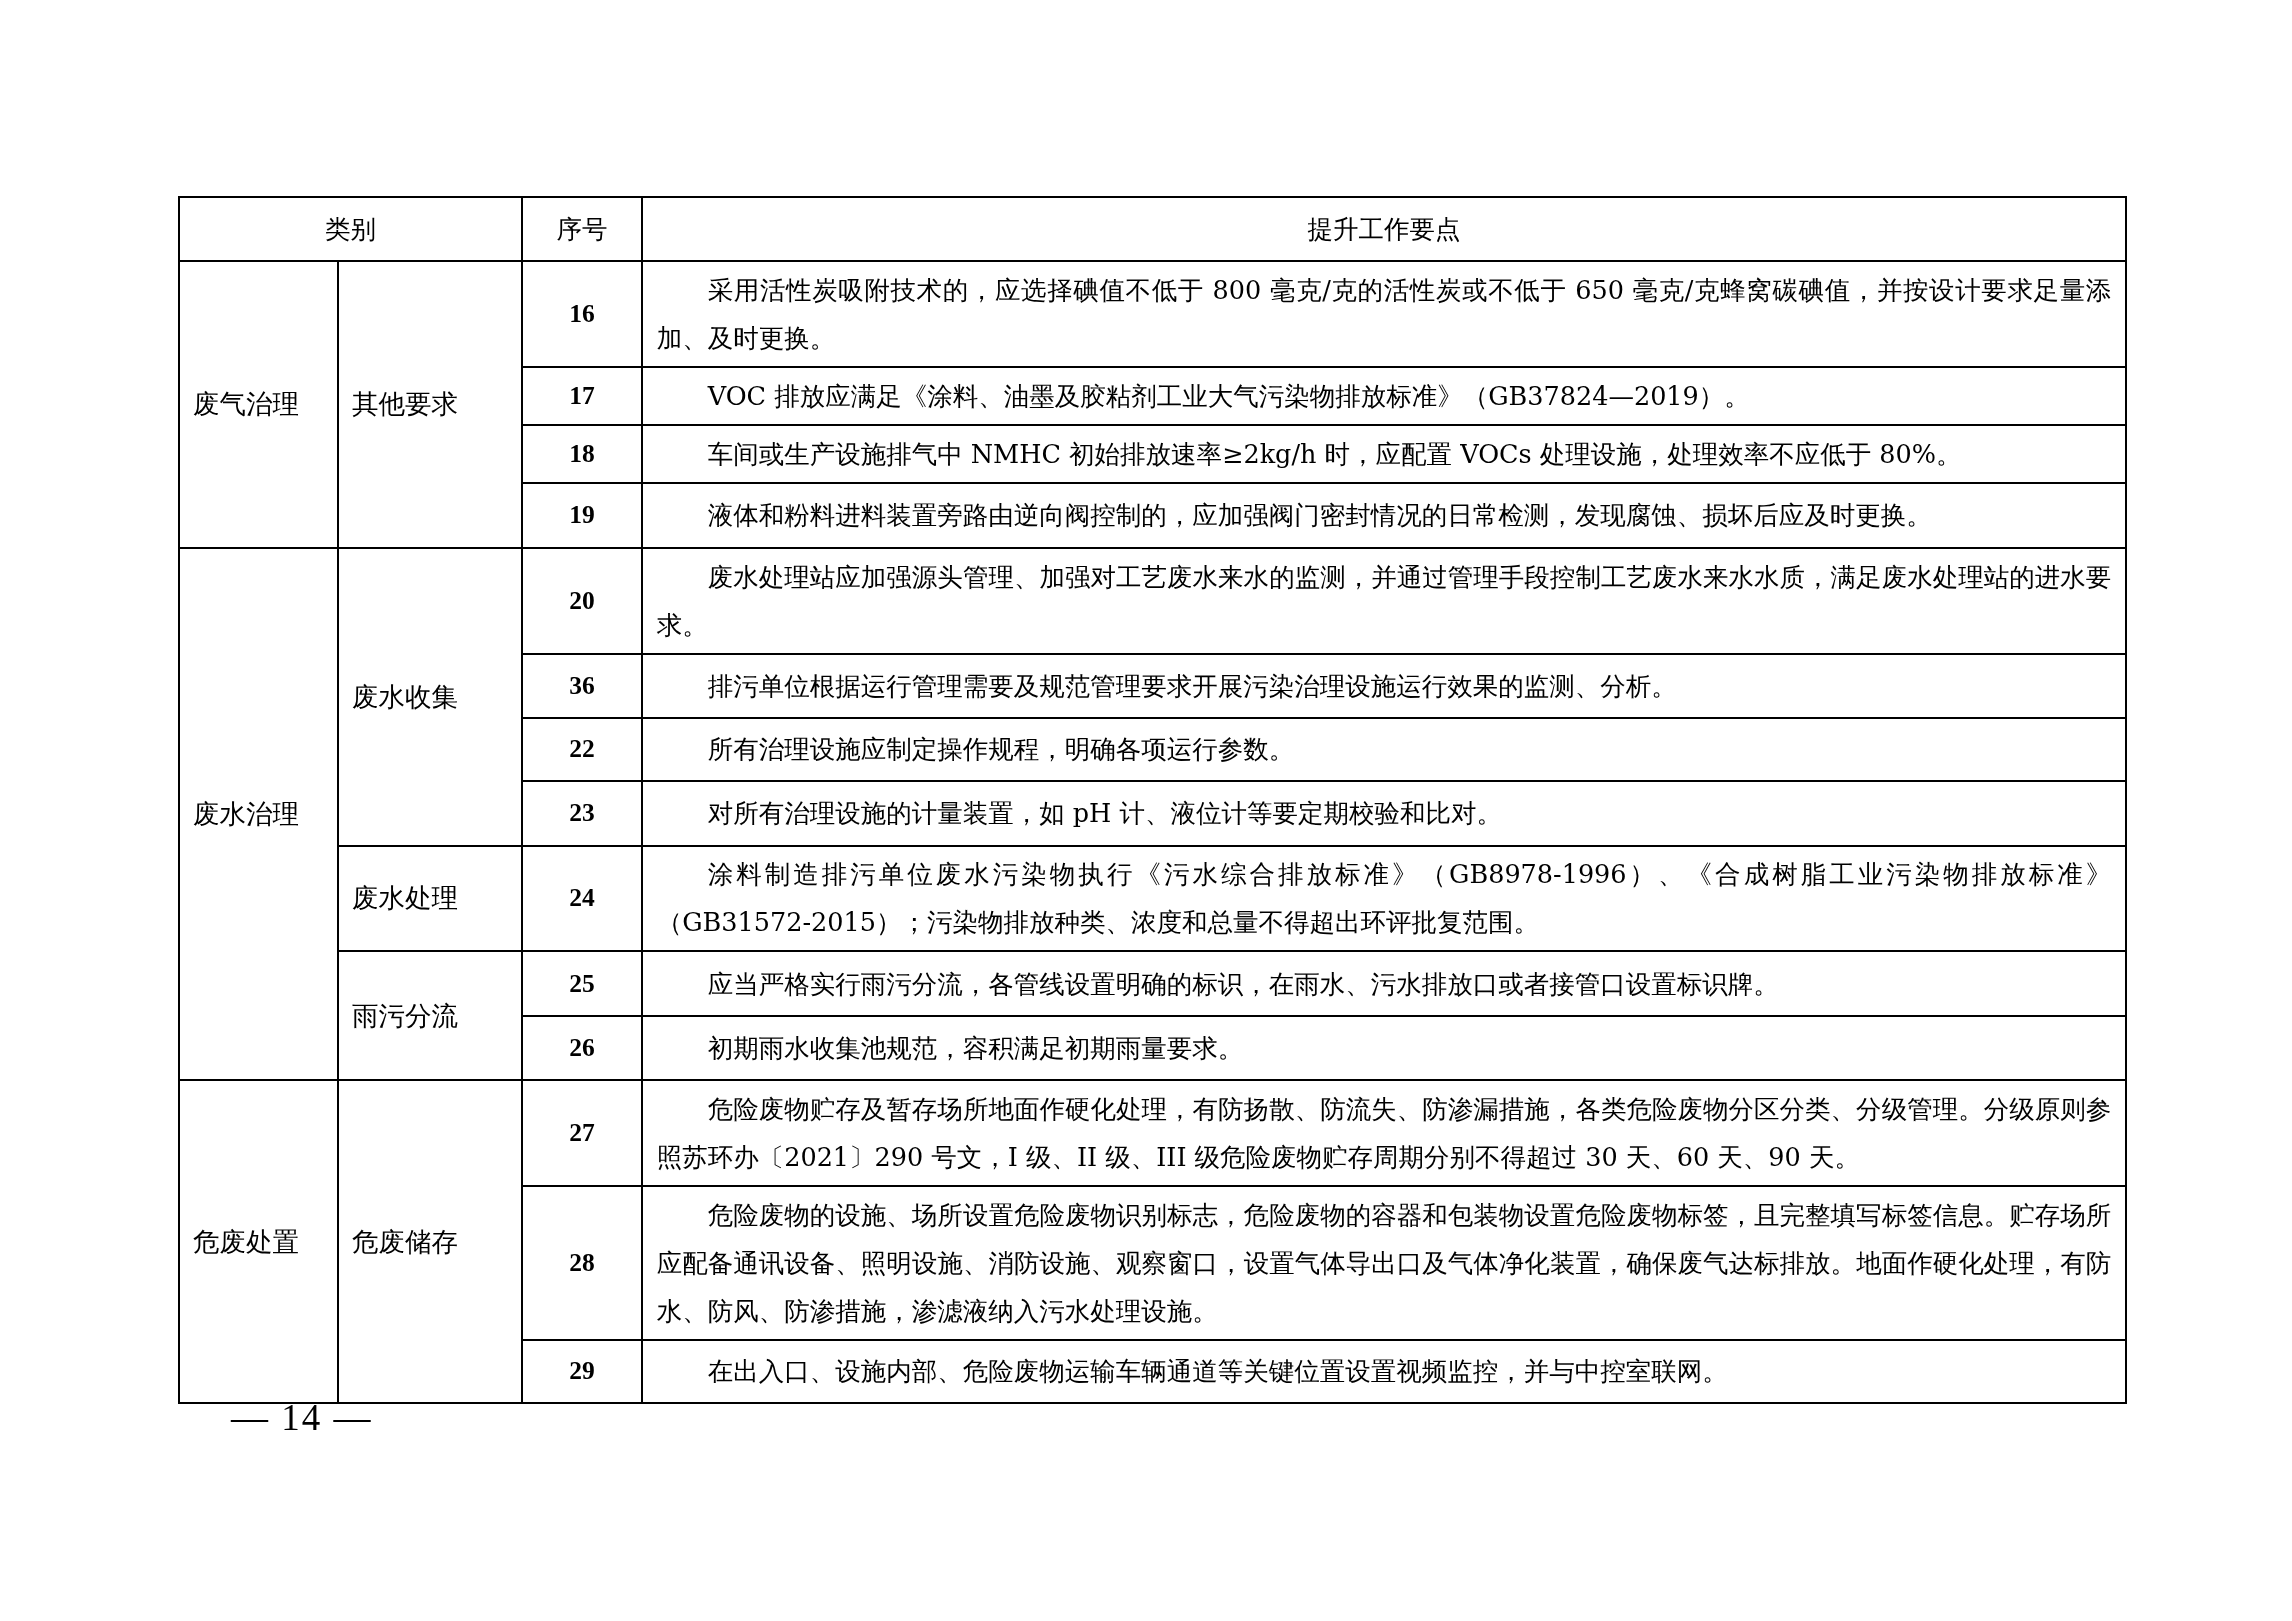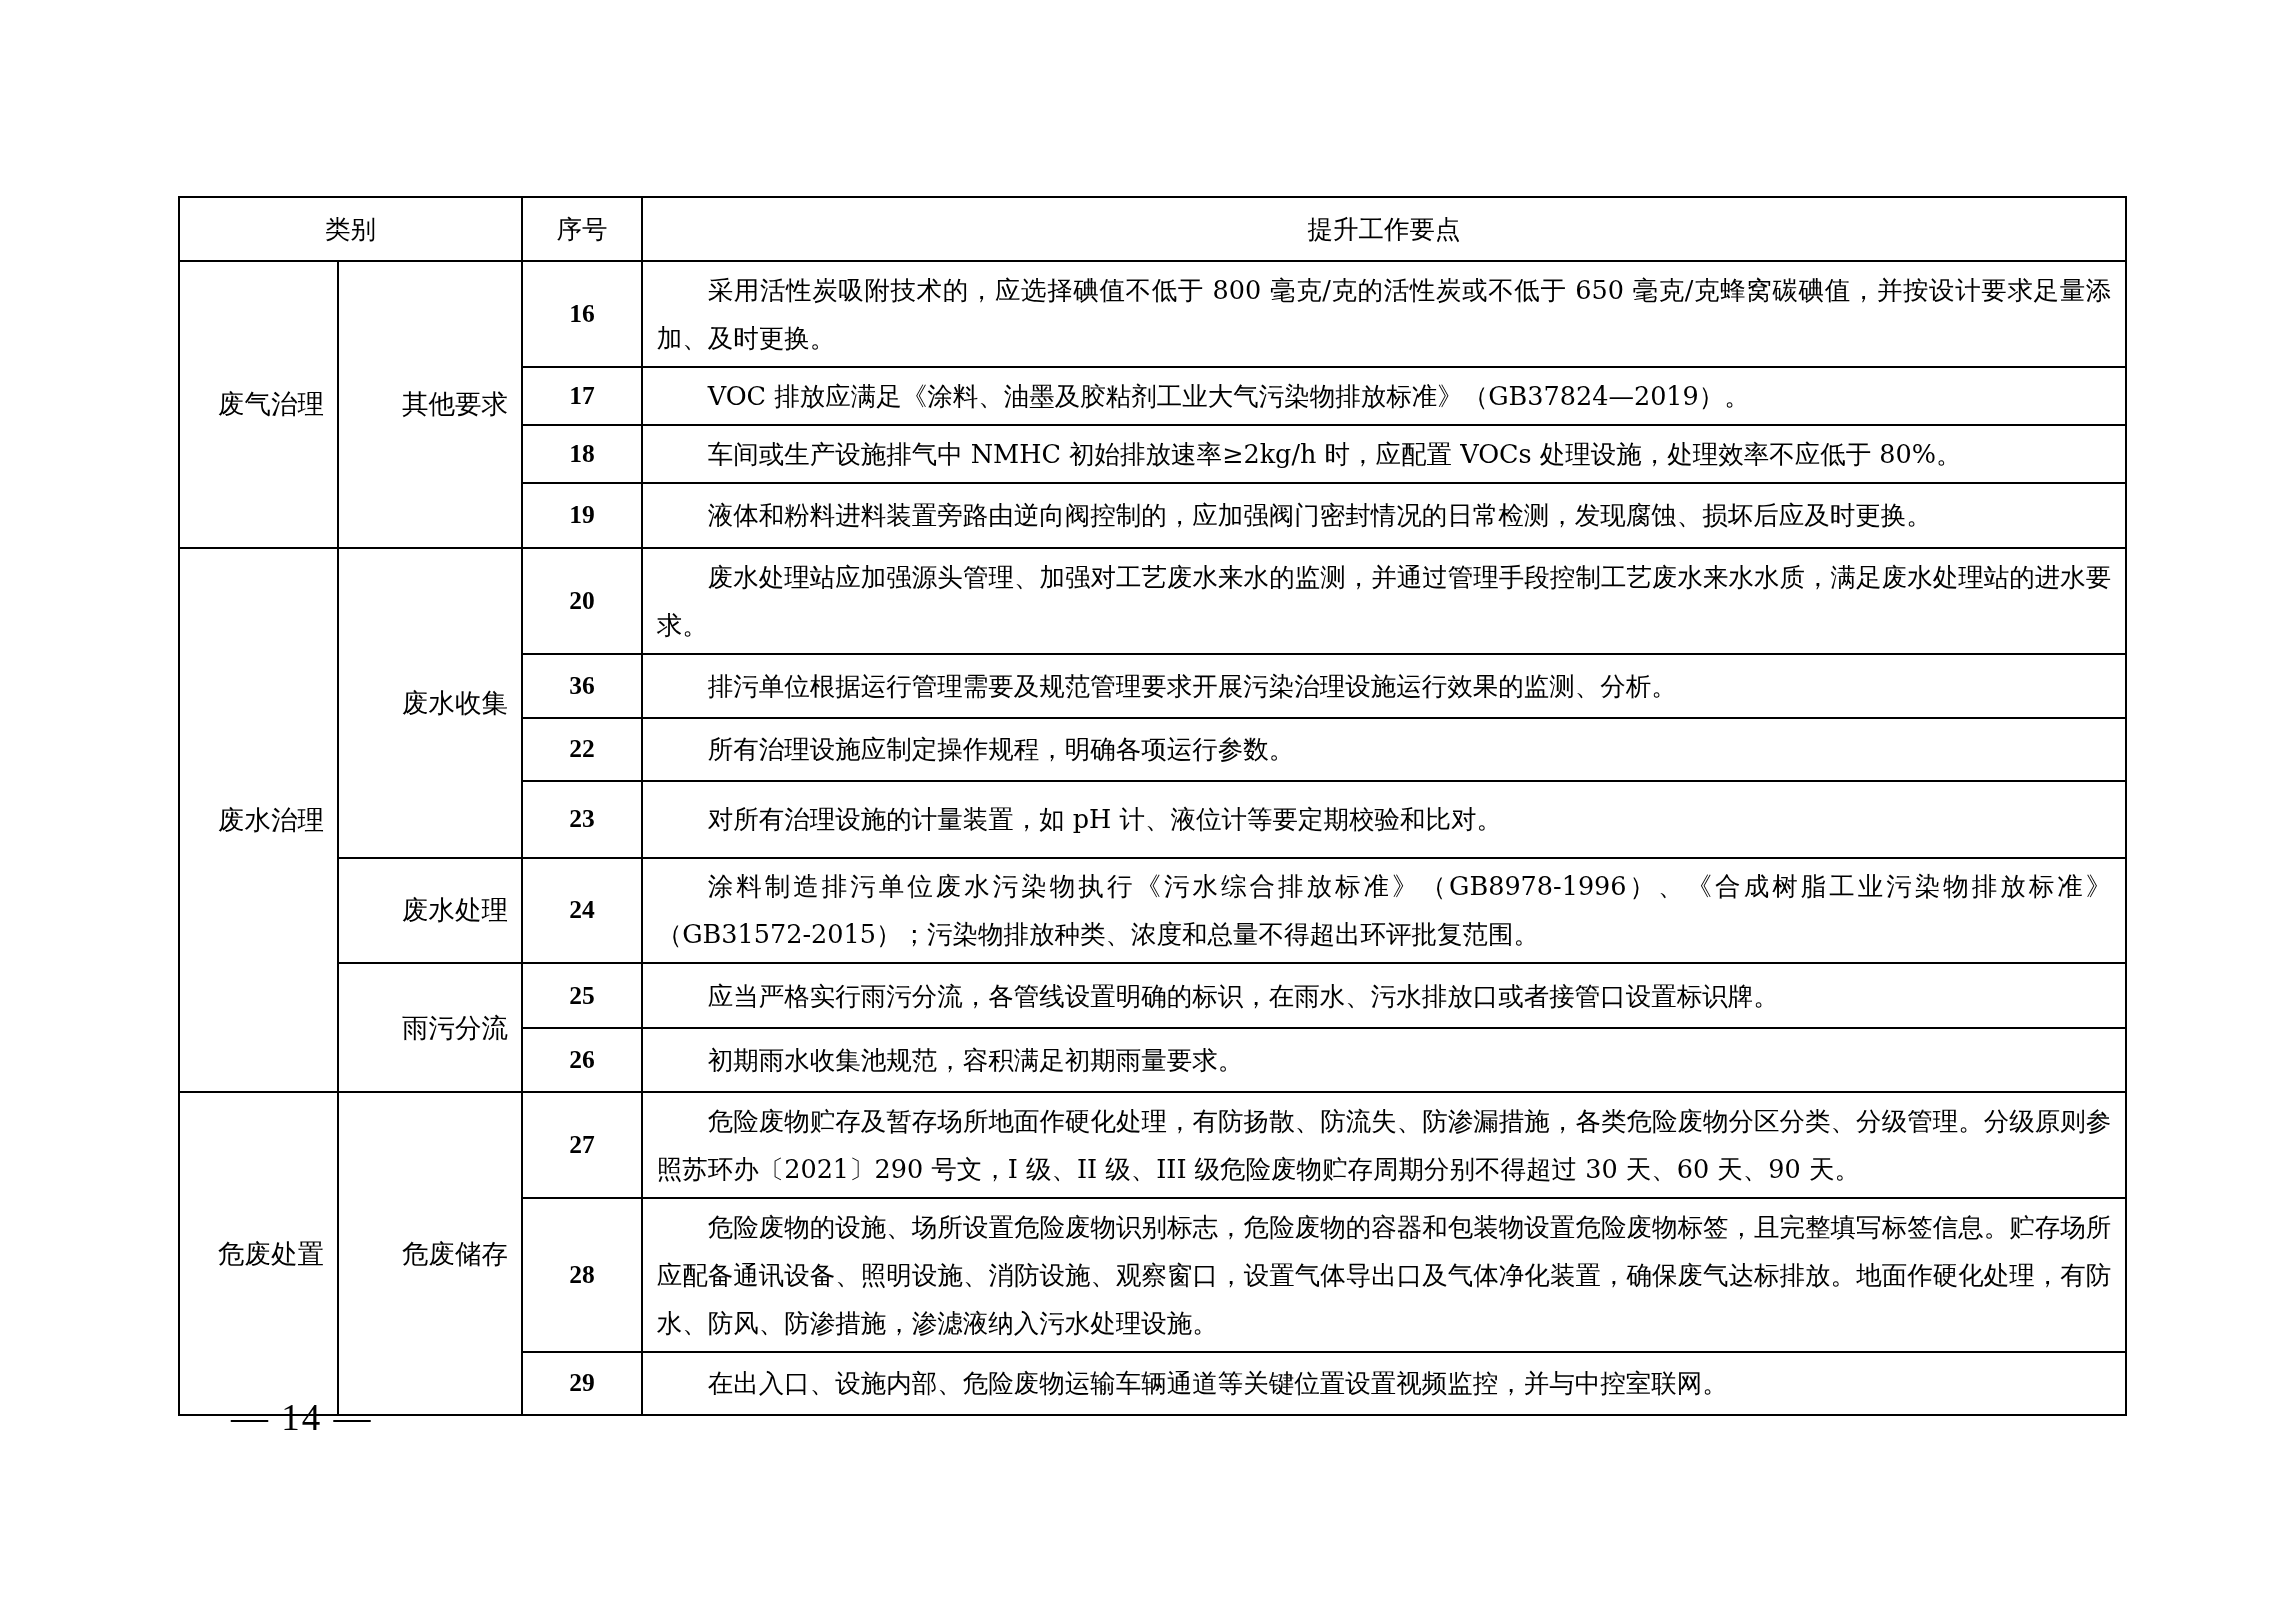--- a/index.html
+++ b/index.html
@@ -3,21 +3,21 @@
 <meta charset="utf-8">
 <style>
   html, body { margin:0; padding:0; background:#ffffff; }
   body { width:2293px; height:1621px; position:relative; overflow:hidden;
          font-family:"DejaVu Serif","Liberation Serif",serif; color:#000; }
   .tbl { position:absolute; left:178px; top:196px; width:1947px;
          border-collapse:collapse; table-layout:fixed; }
   .tbl td, .tbl th { border:2.9px solid #000; padding:13px; vertical-align:middle; }
   .tbl th { font-weight:normal; font-size:25.5px; text-align:center;
             font-family:"DejaVu Sans","Liberation Sans",sans-serif; }
-  .cat { text-align:right; font-size:26.5px; }
+  .cat { text-align:left; font-size:26.5px; }
   .num { text-align:center; font-size:25.5px; font-family:"Liberation Serif","DejaVu Serif",serif;font-weight:bold; }
   .txt { font-size:25.5px; line-height:48px; padding:3.9px 13.7px 3.9px 13.7px !important;
          text-align:justify; }
   .txt span { display:block; text-indent:2em; }
   .pageno { position:absolute; left:231px; top:1396px; font-size:37px;
             font-family:"Liberation Serif","DejaVu Serif",serif; letter-spacing:2px; }
 </style>
 </head>
 <body>
 
@@ -75,21 +75,21 @@
     <td class="txt">
           <span>排污单位根据运行管理需要及规范管理要求开展污染治理设施运行效果的监测、分析。</span>
         </td>
   </tr>
   <tr style="height:63px">
     <td class="num">22</td>
     <td class="txt">
           <span>所有治理设施应制定操作规程，明确各项运行参数。</span>
         </td>
   </tr>
-  <tr style="height:77px">
+  <tr style="height:65px">
     <td class="num">23</td>
     <td class="txt">
           <span>对所有治理设施的计量装置，如 pH 计、液位计等要定期校验和比对。</span>
         </td>
   </tr>
   <tr style="height:91px">
     <td class="cat">废水处理</td>
     <td class="num">24</td>
     <td class="txt">
           <span>涂料制造排污单位废水污染物执行《污水综合排放标准》（GB8978-1996）、《合成树脂工业污染物排放标准》（GB31572-2015）；污染物排放种类、浓度和总量不得超出环评批复范围。</span>

